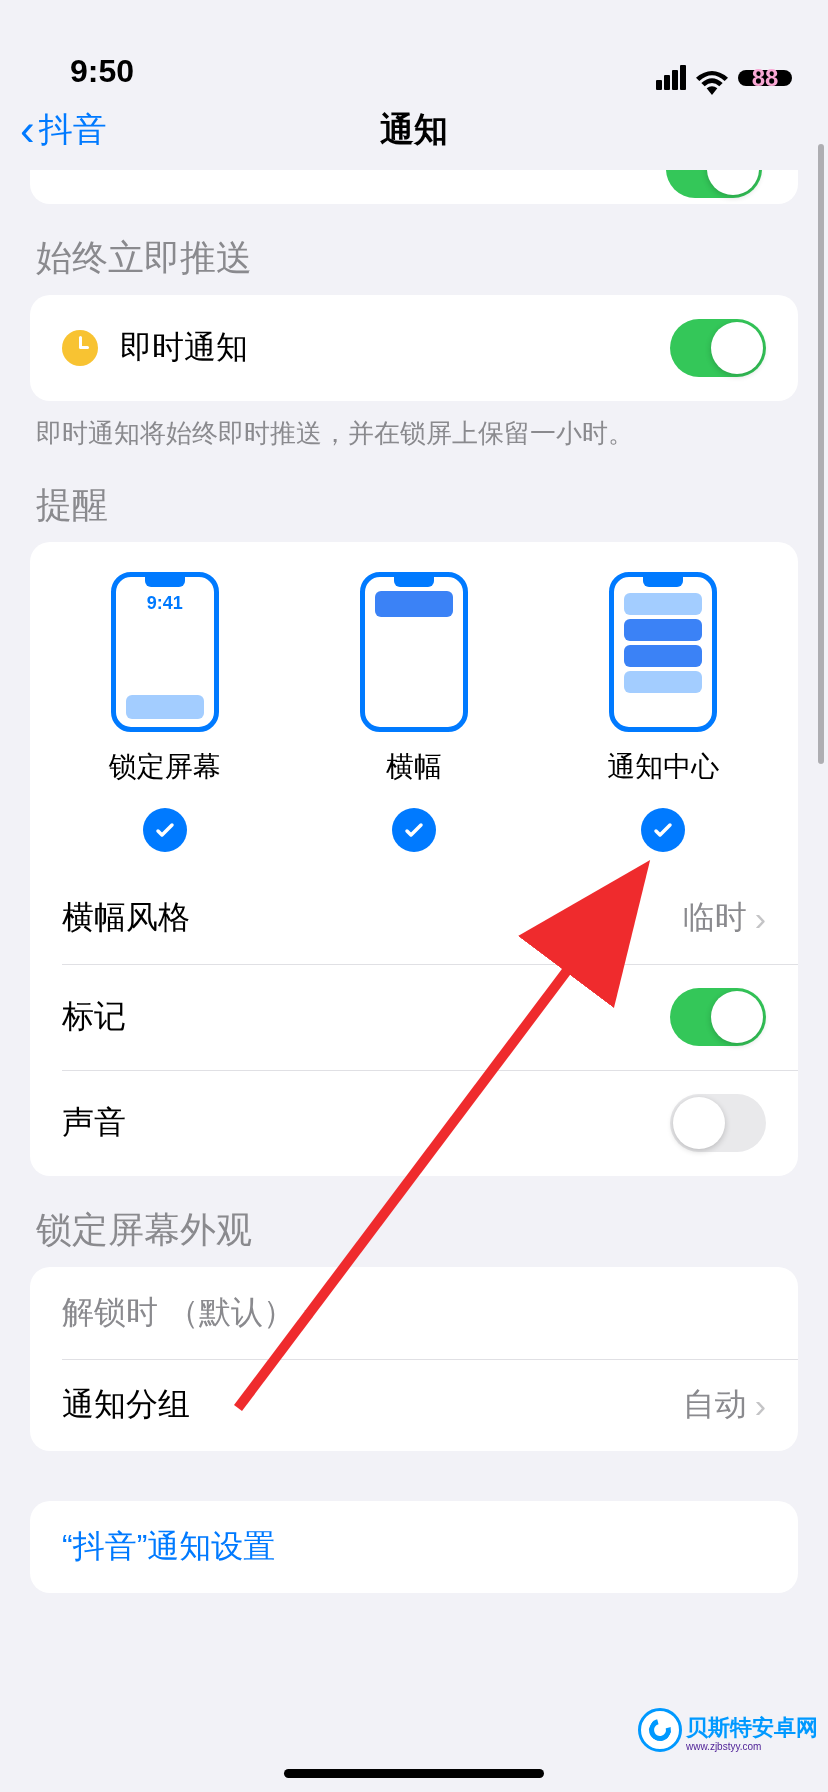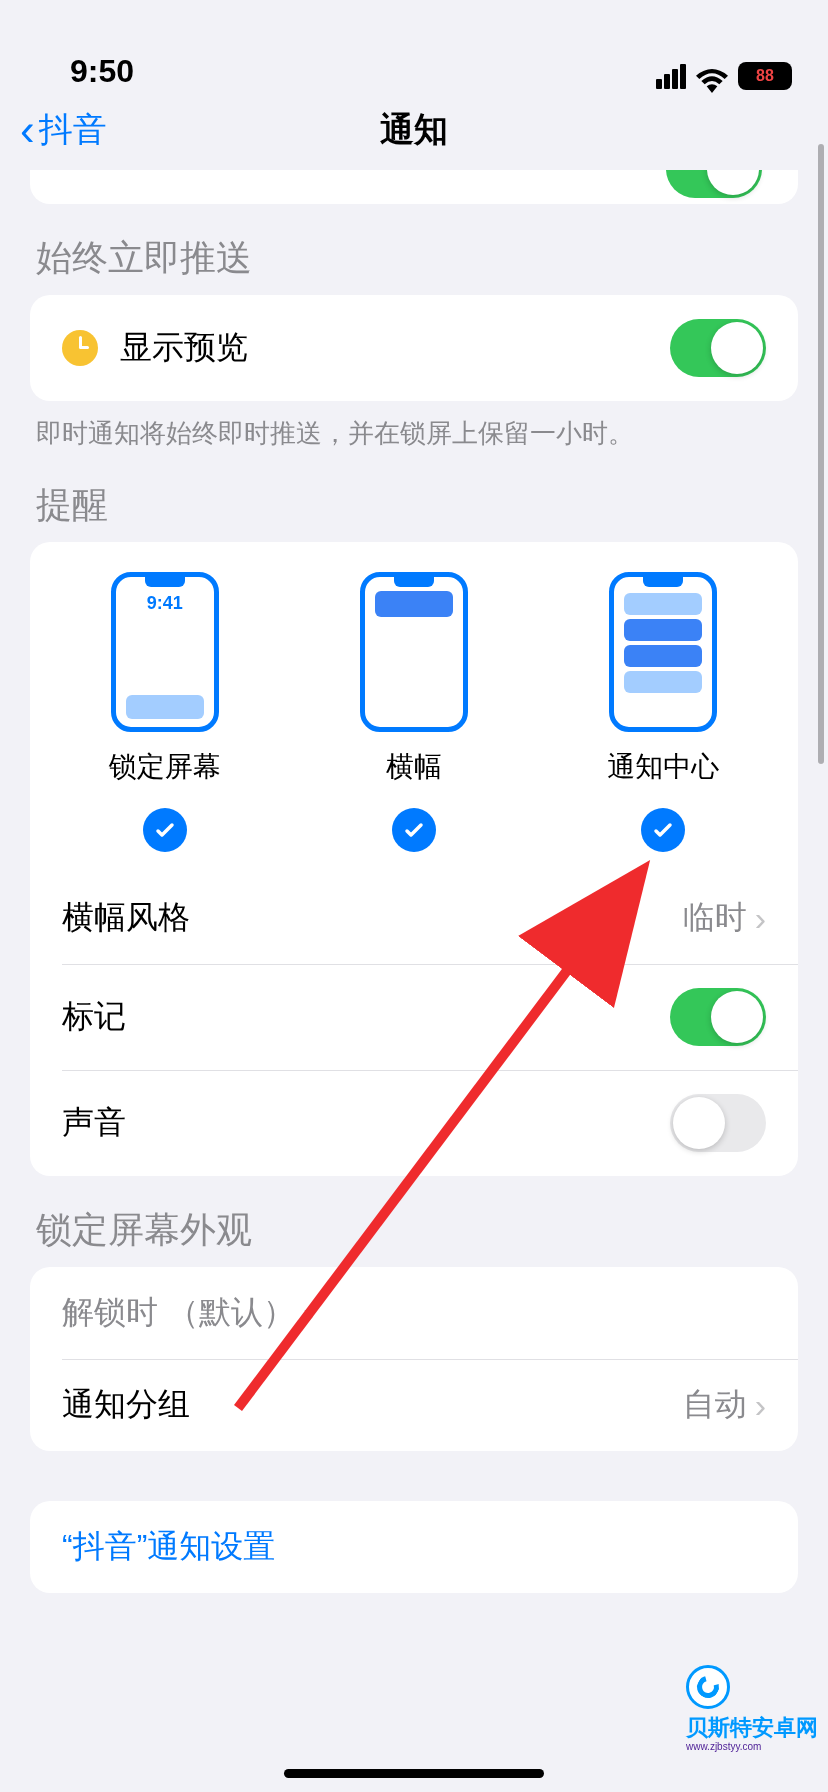--- a/index.html
+++ b/index.html
@@ -12,21 +12,21 @@
     .status-bar {
       height: 90px; display: flex; justify-content: space-between; align-items: flex-end;
       padding: 20px 36px 0 70px; font-weight: 600; font-size: 32px;
     }
     .status-right { display: flex; align-items: center; gap: 10px; }
     .signal-icon { display: flex; align-items: flex-end; gap: 2px; }
     .signal-bar { width: 6px; background: #000; border-radius: 1px; }
     .sb1{height:10px}.sb2{height:15px}.sb3{height:20px}.sb4{height:25px}
     .wifi-icon { width: 32px; height: 24px; position: relative; }
     .battery { display: flex; align-items: center; gap: 3px; }
-    .battery-body { width: 54px; height: 28px; border-radius: 8px; background: #000; display:flex; align-items:center; justify-content:center; color:#ef4444; font-size:16px; font-weight:700; }
+    .battery-body { width: 54px; height: 16px; border-radius: 8px; background: #000; display:flex; align-items:center; justify-content:center; color:#f9a8d4; font-size:24px; font-weight:700; }
     .nav-bar {
       height: 80px; display: flex; align-items: center; position: relative; padding: 0 20px;
     }
     .back-btn { display: flex; align-items: center; gap: 4px; color: #007aff; font-size: 34px; }
     .back-chevron { font-size: 44px; font-weight: 400; }
     .nav-title { position: absolute; left: 50%; transform: translateX(-50%); font-size: 34px; font-weight: 600; }
     .scroll-content { height: calc(1792px - 170px); overflow-y: hidden; position: relative; }
     .section-header { padding: 30px 36px 12px; color: #8a8a8e; font-size: 36px; }
     .section-footer { padding: 14px 36px 0; color: #8a8a8e; font-size: 26px; line-height: 1.4; }
     .card { background: #fff; margin: 0 30px; border-radius: 20px; overflow: hidden; }
@@ -59,21 +59,21 @@
     .nc1{background:#a3cdff}.nc2{background:#3b82f6}.nc3{background:#3b82f6}.nc4{background:#a3cdff}
     .banner-notif { margin:14px 10px 0; height:26px; background:#3b82f6; border-radius:6px; }
     .alert-label { font-size: 28px; }
     .check-circle { width: 44px; height: 44px; border-radius: 50%; background: #007aff; display:flex; align-items:center; justify-content:center; margin-top: 6px; }
     .check-circle svg { width:24px; height:24px; }
     .link-row .row-label { color: #007aff; }
     .home-indicator { position:absolute; bottom:14px; left:50%; transform:translateX(-50%); width:260px; height:9px; background:#000; border-radius:5px; }
     .cut-toggle-wrap { position:absolute; right:36px; top:-8px; }
     .partial-row { height: 56px; position: relative; }
     .arrow-overlay { position:absolute; pointer-events:none; }
-    .watermark { position:absolute; right:10px; bottom:40px; display:flex; align-items:flex-start; gap:4px;flex-direction:column; }
+    .watermark { position:absolute; right:10px; bottom:40px; display:flex; align-items:flex-end; gap:4px; }
     .wm-circle { width:44px; height:44px; border:3px solid #0099ff; border-radius:50%; display:flex; align-items:center; justify-content:center; background:#fff; }
     .wm-inner { width:22px; height:22px; border-radius:50%; border: 5px solid #0099ff; border-top-color: transparent; transform: rotate(30deg);}
     .wm-text { font-size:22px; color:#0099ff; font-weight:600; }
     .wm-sub { font-size:10px; color:#4c1d95; margin-top:-2px; }
     .scrollbar-indicator { position:absolute; right:4px; top:144px; width:6px; height:620px; background:rgba(0,0,0,.28); border-radius:3px; }
   </style>
 </head>
 <body>
 
 <div class="status-bar">
@@ -113,21 +113,21 @@
             <div class="knob"></div>
           </div>
       </div>
     </div>
   </div>
 
   <div class="section-header">始终立即推送</div>
   <div class="card">
     <div class="row">
       <div class="clock-icon"></div>
-      <span class="row-label">显示预览</span>
+      <span class="row-label">即时通知</span>
       <div class="toggle on">
           <div class="knob"></div>
         </div>
     </div>
   </div>
   <div class="section-footer">即时通知将始终即时推送，并在锁屏上保留一小时。</div>
 
   <div class="section-header">提醒</div>
   <div class="card">
     <div class="alerts-row">

